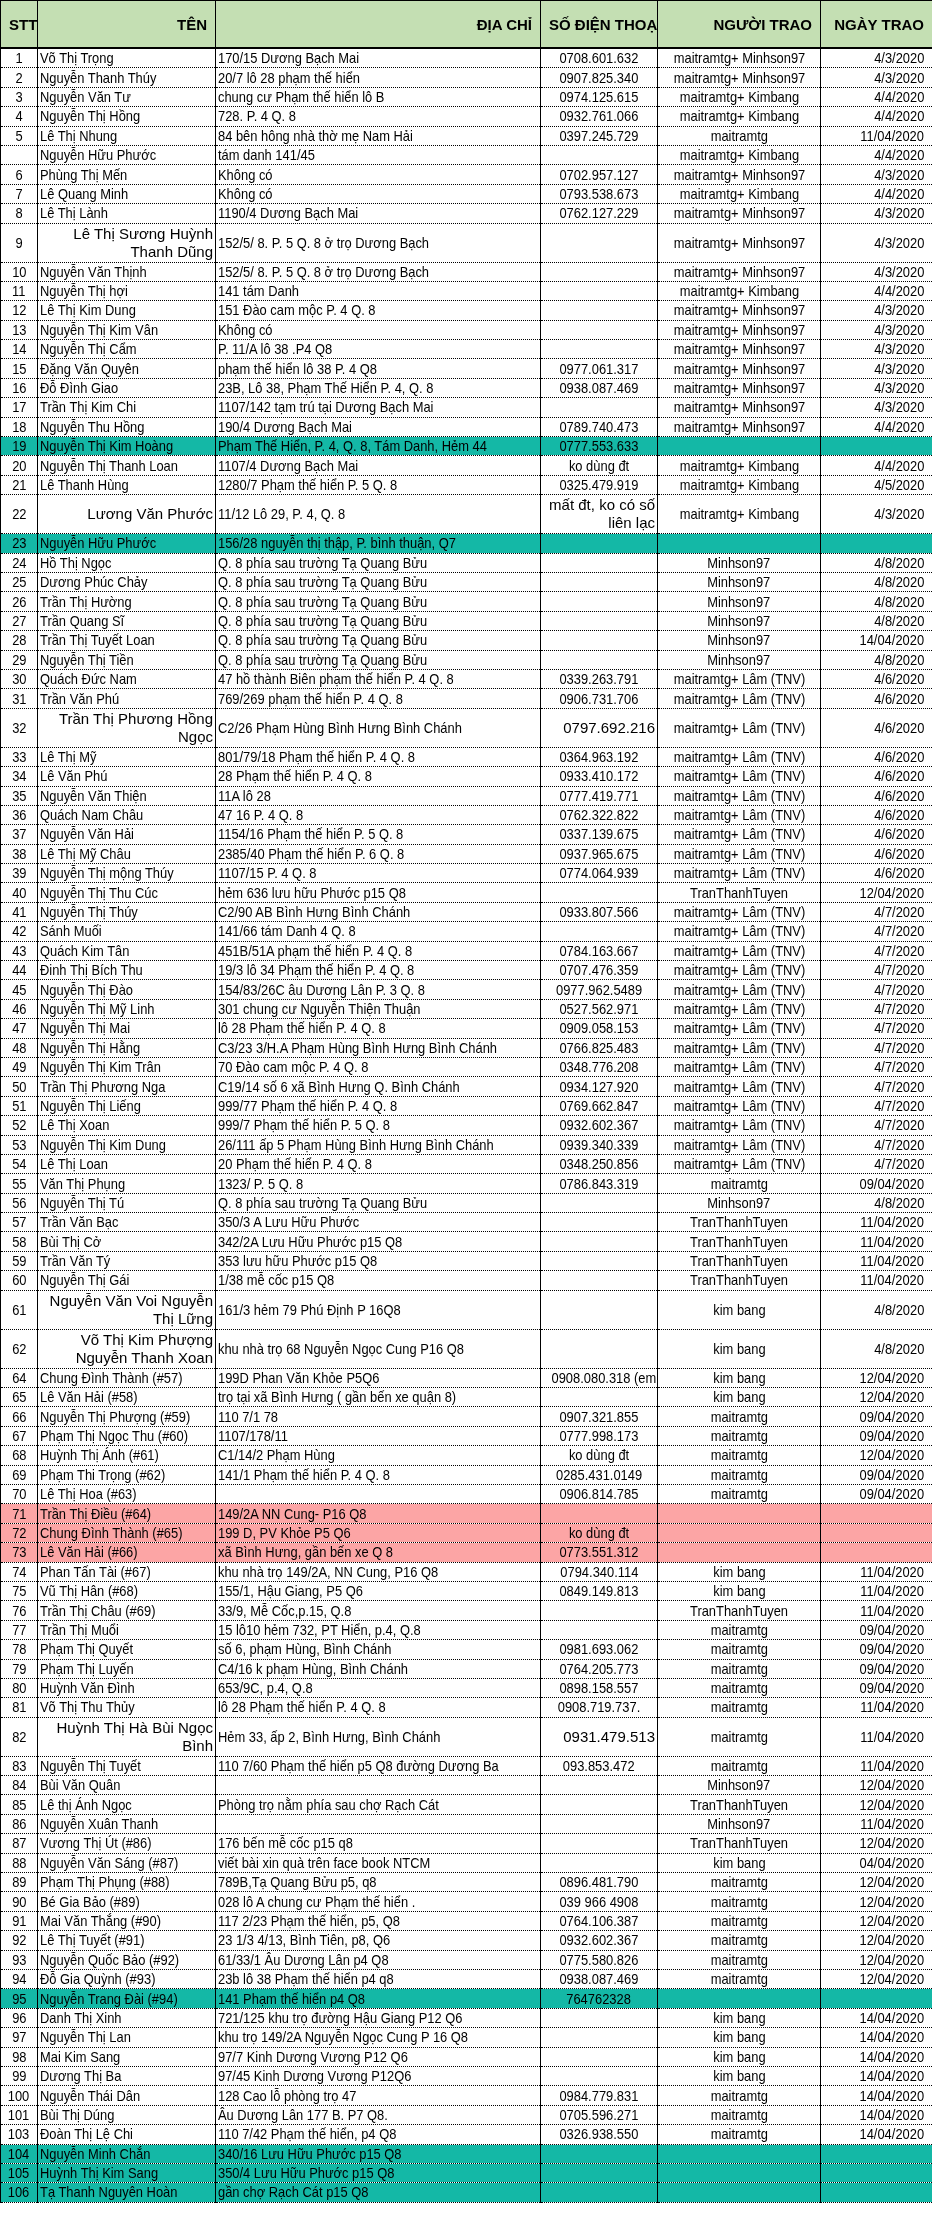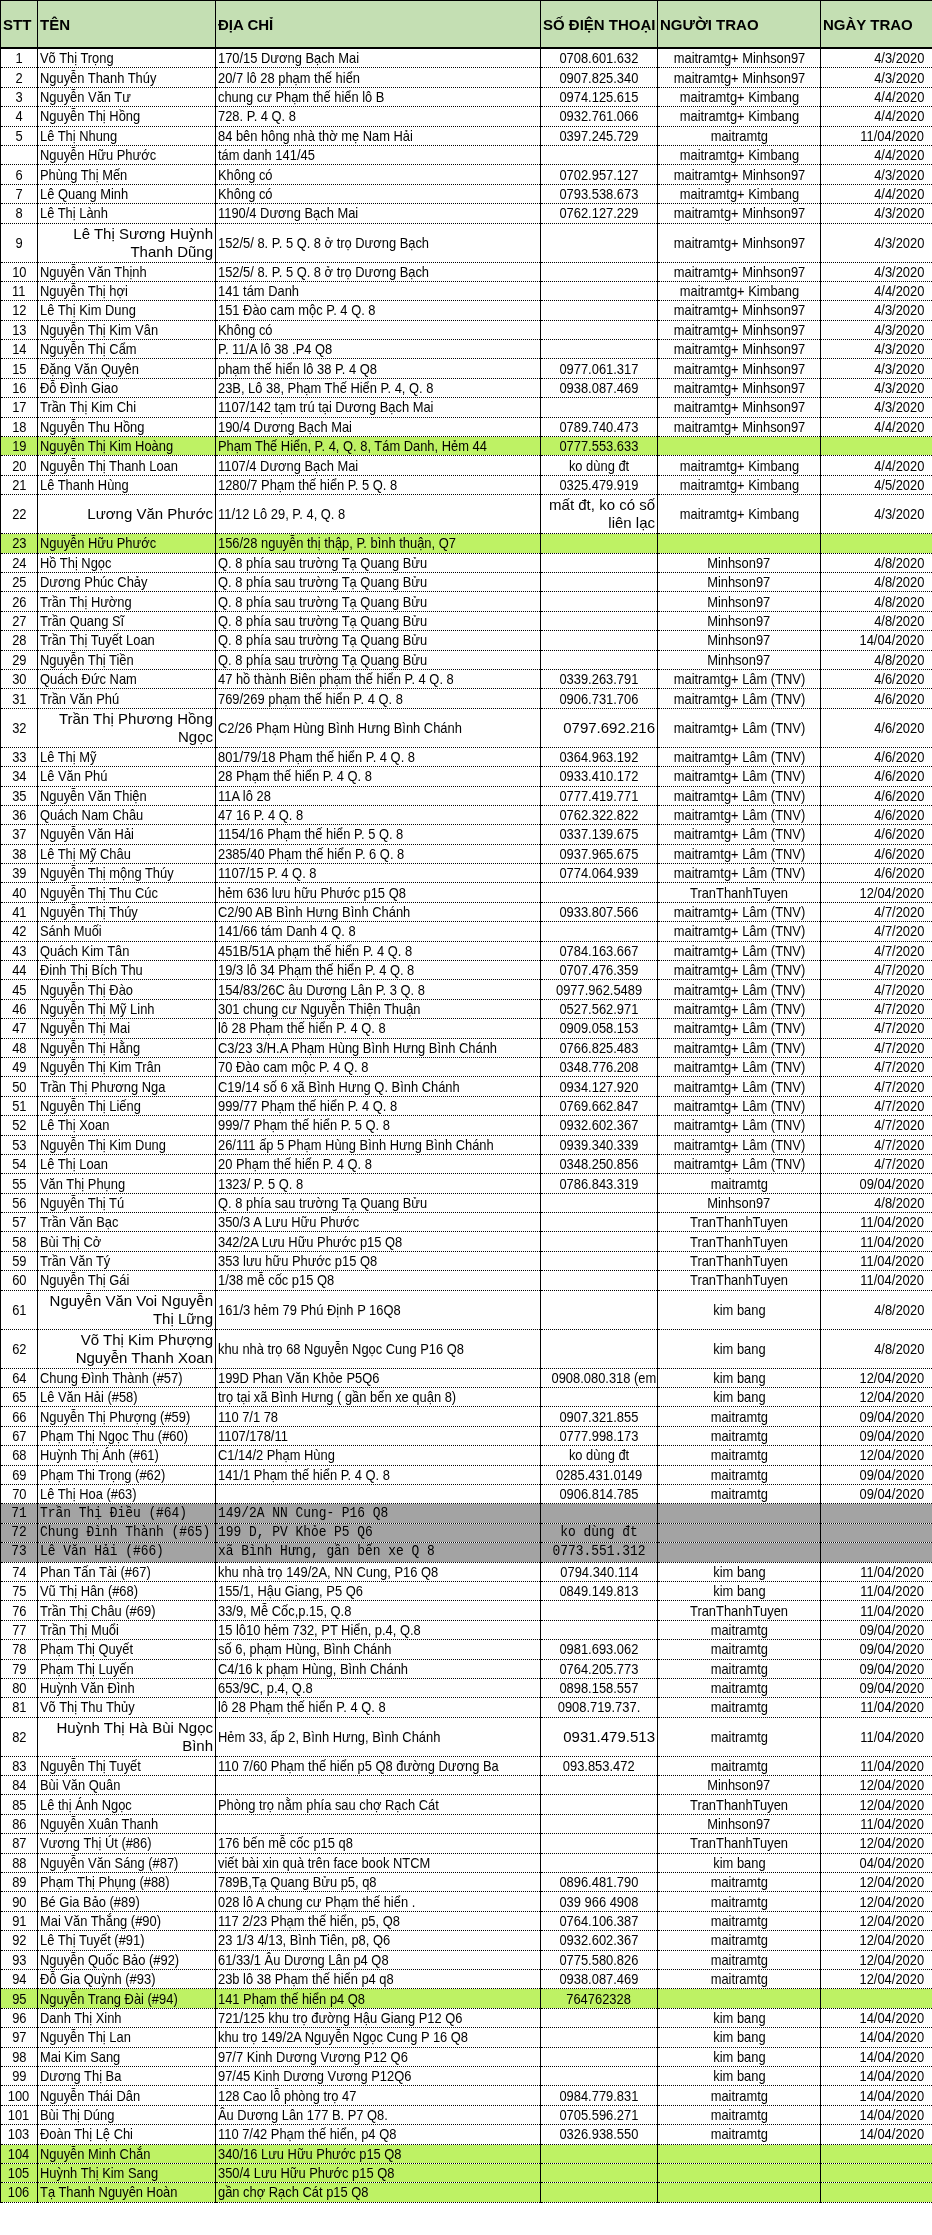--- a/index.html
+++ b/index.html
@@ -4,30 +4,30 @@
 <style>
   html, body { margin:0; padding:0; background:#ffffff; }
   body { width:932px; height:2235px; overflow:hidden; font-family:"Liberation Sans", sans-serif; }
   table { border-collapse:collapse; table-layout:fixed; width:932px; font-family:"Liberation Sans", sans-serif; font-size:15px; color:#000; }
   col.c-stt { width:37px; }
   col.c-ten { width:178px; }
   col.c-dc { width:325px; }
   col.c-sdt { width:117px; }
   col.c-ng { width:163px; }
   col.c-ngay { width:112px; }
-  th { background:#c4dfb3; height:46px; font-weight:bold; font-size:15px; border:1px solid #000; border-bottom:2px solid #000; text-align:left; padding:0 2px; white-space:nowrap; overflow:hidden; }
+  th { background:#c4dfb3; height:46px; font-weight:bold; font-size:15px; border:1px solid #000; border-bottom:2px solid #000; text-align:right; padding:0 8px; white-space:nowrap; overflow:hidden; }
   td { height:18.4px; line-height:18px; border-left:1px solid #000; border-right:1px solid #000; border-top:1px dotted #000; border-bottom:1px dotted #000; padding:0 2px; white-space:nowrap; overflow:hidden; vertical-align:middle; transform-origin:left; }
   td.stt { text-align:center; }
   td.sdt { text-align:center; }
   td.ng { text-align:center; }
   td.ngay { text-align:right; padding-right:8px; }
   td.wrap { white-space:normal; line-height:18px;text-align:right; }
   tr.tall td { height:38px; }
-  tr.hl-yellow td { background:#bef264; }
-  tr.hl-gray td { background:#a3a3a3;font-family:Liberation Mono, monospace; }
+  tr.hl-yellow td { background:#14b8a6; }
+  tr.hl-gray td { background:#fca5a5; }
   .txt { display:inline-block; transform:scaleX(0.86); transform-origin:left center; }
   td.stt .txt, td.sdt .txt, td.ng .txt { transform-origin:center center; }
   td.ngay .txt { transform-origin:right center; }
 </style>
 </head>
 <body>
 
 <table>
   <colgroup>
     <col class="c-stt">

